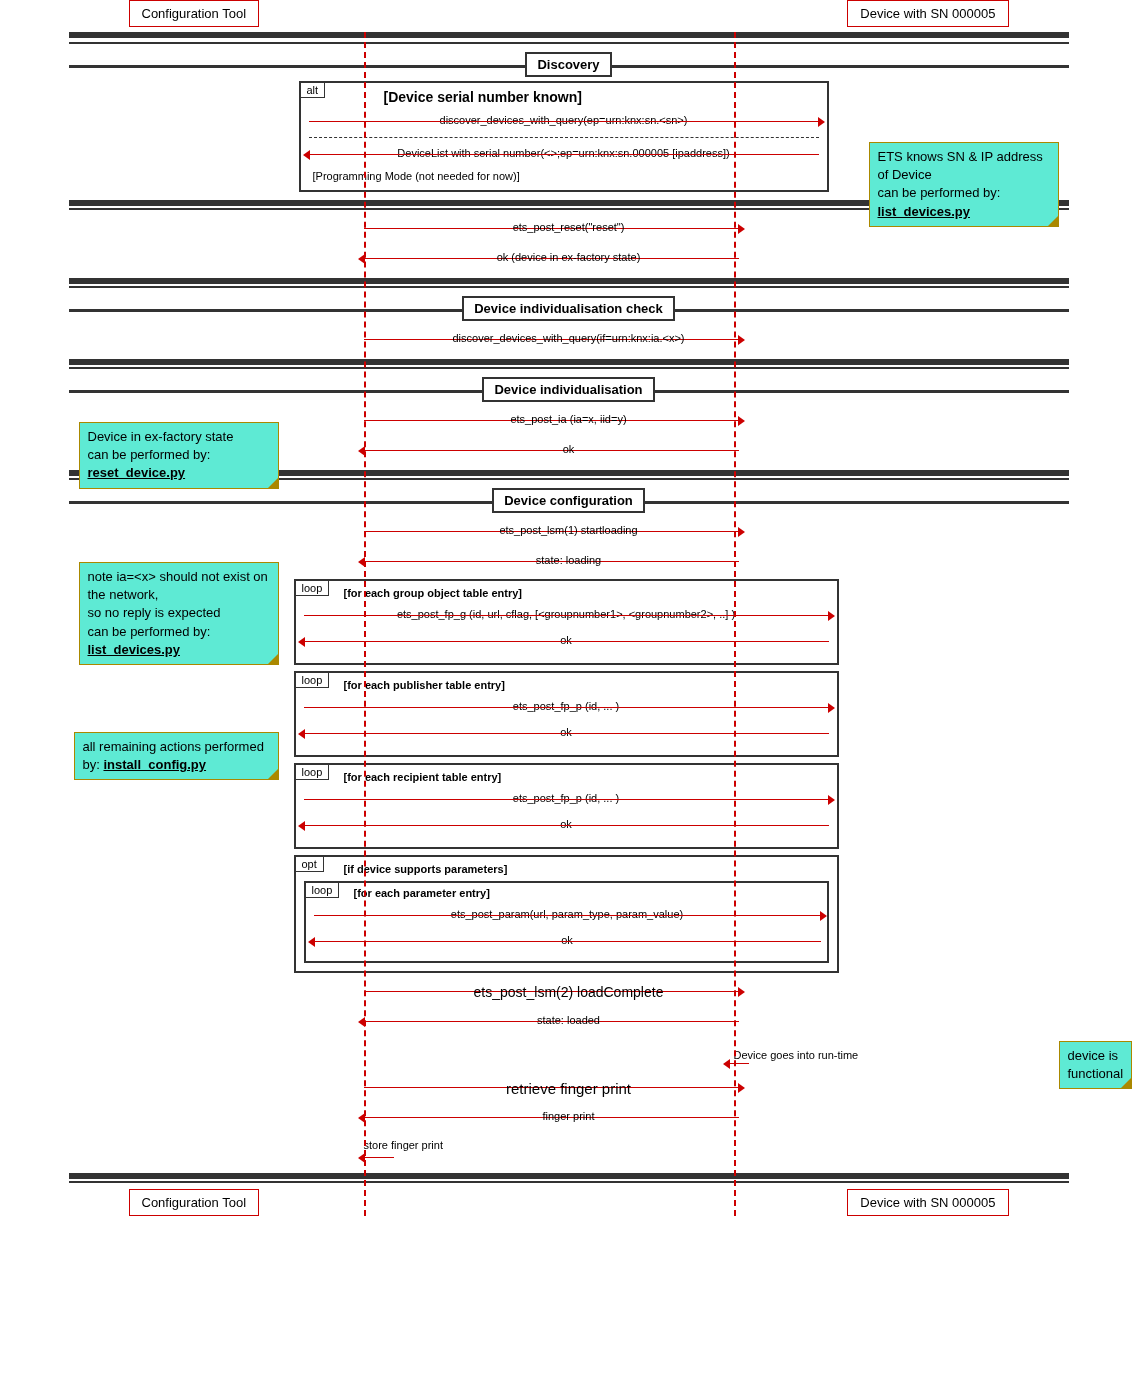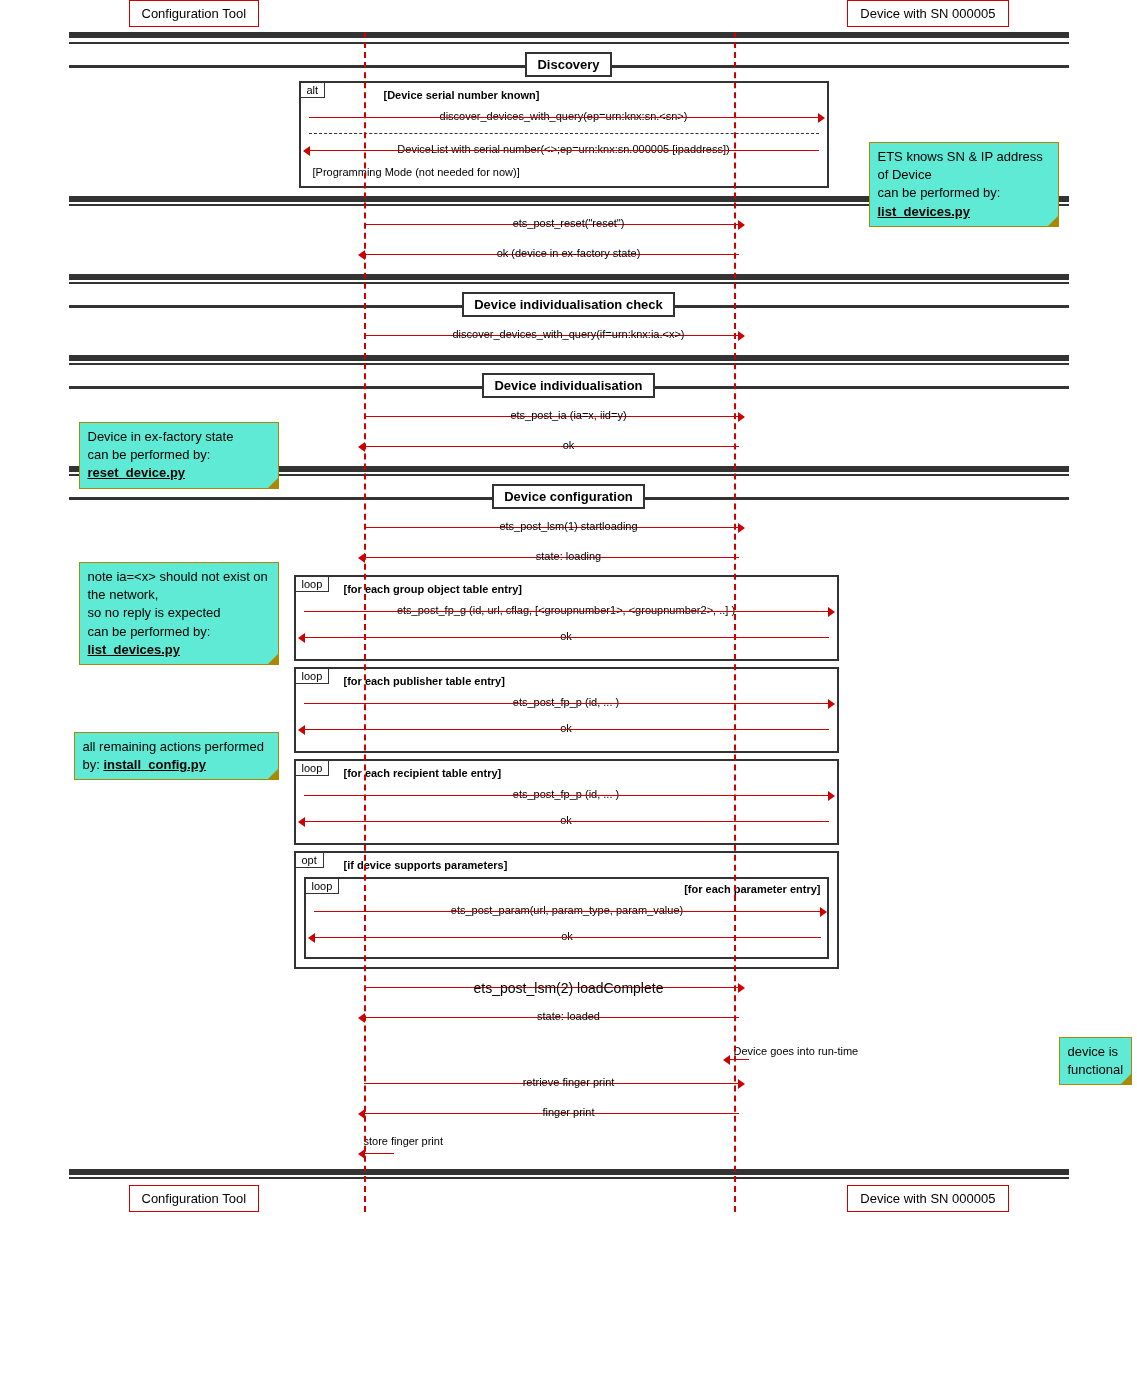--- a/index.html
+++ b/index.html
@@ -175,21 +175,21 @@
 
     <div style="position:absolute; left:665px; top:0; bottom:0; width:1px; border-left:2px dashed #c00; z-index:1; pointer-events:none;"></div>
 
     <div class="section-bar">
       <div class="section-bar-line"></div>
       <div class="section-bar-label">Discovery</div>
     </div>
 
     <div style="position:relative; margin: 4px 0 4px 230px; width:530px; border:2px solid #333; padding:6px 8px 8px 8px;">
       <div style="position:absolute;top:-1px;left:-1px;background:#fff;border:1px solid #333;padding:1px 6px;font-size:11px;">alt</div>
-      <div style="font-size:11px;font-weight:bold;margin-left:45px;margin-bottom:4px;padding-left:30px;">[Device serial number known]</div>
+      <div style="font-size:14px;font-weight:bold;margin-left:45px;margin-bottom:4px;padding-left:30px;">[Device serial number known]</div>
 
       <div class="inline-arrow-area">
         <div class="ia-label">discover_devices_with_query(ep=urn:knx:sn.&lt;sn&gt;)</div>
         <div class="ia-line-right" style="left:0;right:0;"></div>
       </div>
 
       <div style="border-top:1px dashed #333;margin:4px 0;"></div>
 
       <div class="inline-arrow-area">
         <div class="ia-label">DeviceList with serial number(&lt;&gt;;ep=urn:knx:sn.000005 [ipaddress])</div>
@@ -332,21 +332,21 @@
         <div class="ia-line-left" style="left:0;right:0;"></div>
       </div>
     </div>
 
     <div style="position:relative;margin:6px 0 6px 225px;width:545px;border:2px solid #333;padding:6px 8px 8px 8px;">
       <div style="position:absolute;top:-1px;left:-1px;background:#fff;border:1px solid #333;padding:1px 6px;font-size:11px;">opt</div>
       <div style="font-size:11px;font-weight:bold;margin-left:40px;margin-bottom:6px;">[if device supports parameters]</div>
 
       <div style="position:relative;border:2px solid #333;padding:4px 6px 6px 8px;margin:0;">
         <div style="position:absolute;top:-1px;left:-1px;background:#fff;border:1px solid #333;padding:1px 6px;font-size:11px;">loop</div>
-        <div style="font-size:11px;font-weight:bold;margin-left:40px;margin-bottom:4px;text-align:right;">[for each parameter entry]</div>
+        <div style="font-size:11px;font-weight:bold;margin-left:40px;margin-bottom:4px;">[for each parameter entry]</div>
         <div class="inline-arrow-area">
           <div class="ia-label">ets_post_param(url, param_type, param_value)</div>
           <div class="ia-line-right" style="left:0;right:0;"></div>
         </div>
         <div class="inline-arrow-area">
           <div class="ia-label">ok</div>
           <div class="ia-line-left" style="left:0;right:0;"></div>
         </div>
       </div>
     </div>
@@ -371,21 +371,21 @@
 
       <div style="position:absolute;right:10px;top:2px;">
         <div class="note-box">
           <span>device is functional</span>
         </div>
       </div>
     </div>
 
     <div style="position:relative;height:24px;margin:6px 0;">
       <div style="position:absolute;left:295px;right:330px;top:50%;height:1px;background:#c00;"></div>
-      <div style="position:absolute;left:335px;top:5px;font-size:11px;right:335px;text-align:center;">retrieve finger print</div>
+      <div style="position:absolute;left:335px;top:5px;font-size:15px;right:335px;text-align:center;">retrieve finger print</div>
       <div style="position:absolute;left:669px;top:calc(50% - 4px);width:0;height:0;border-top:5px solid transparent;border-bottom:5px solid transparent;border-left:7px solid #c00;"></div>
     </div>
 
     <div style="position:relative;height:24px;margin:6px 0;">
       <div style="position:absolute;left:295px;right:330px;top:50%;height:1px;background:#c00;"></div>
       <div style="position:absolute;left:335px;top:5px;font-size:11px;right:335px;text-align:center;">finger print</div>
       <div style="position:absolute;left:289px;top:calc(50% - 4px);width:0;height:0;border-top:5px solid transparent;border-bottom:5px solid transparent;border-right:7px solid #c00;"></div>
     </div>
 
     <div style="position:relative;height:30px;margin:4px 0;">

